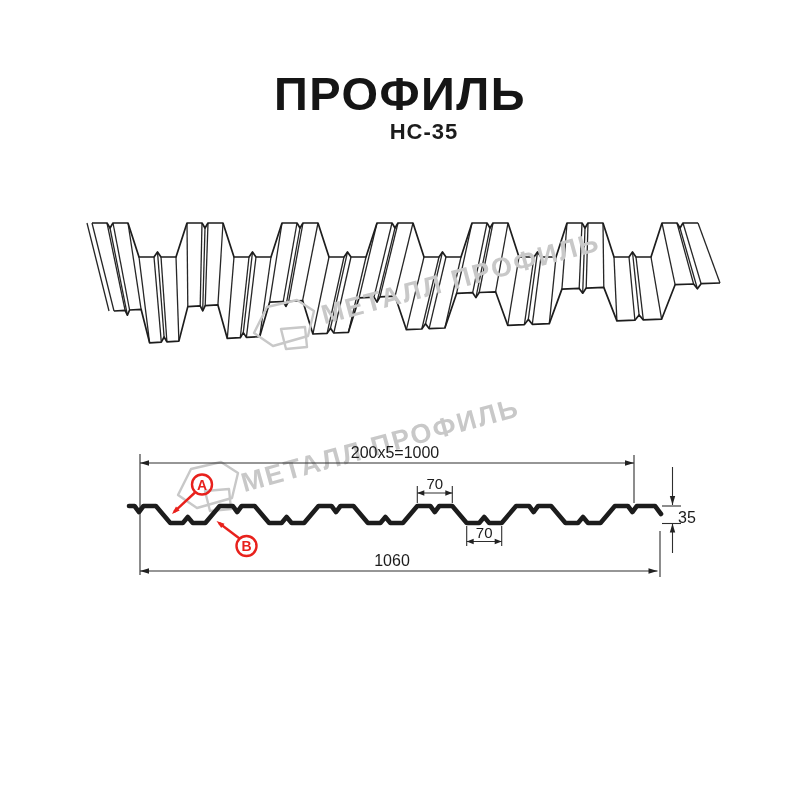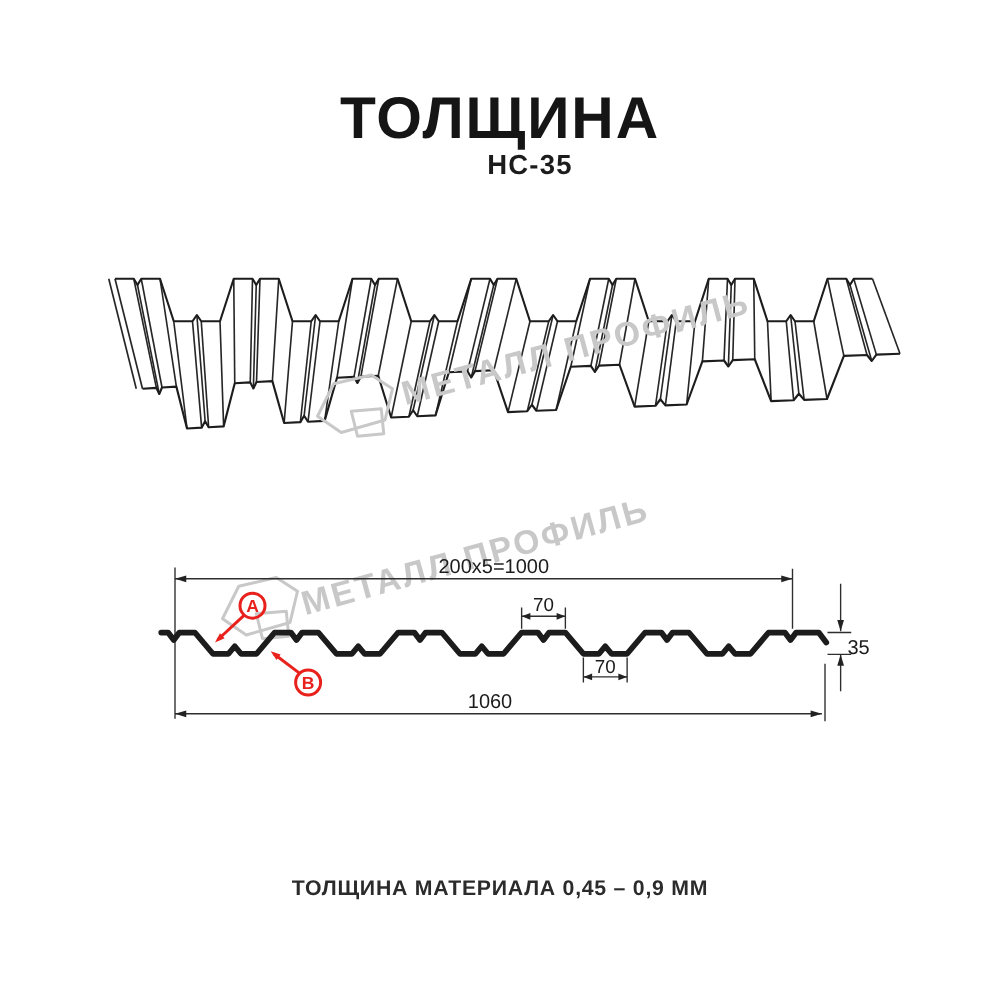--- a/index.html
+++ b/index.html
@@ -15,21 +15,21 @@
   .wm-text{position:absolute;font-size:27px;font-weight:bold;letter-spacing:2px;
            color:#c8c8c8;white-space:nowrap;transform-origin:left bottom;}
   .wm-upper{left:326px;top:300px;transform:rotate(-15deg);}
   .wm-lower{left:246px;top:468px;transform:rotate(-15.5deg);}
 </style>
 </head>
 <body>
 
 <div class="page">
 
-  <div class="title">ТОЛЩИНА</div>
+  <div class="title">ПРОФИЛЬ</div>
   <div class="subtitle">НС-35</div>
 
   <svg id="sheet3d" style="left:86px;top:213px;" width="650" height="155" viewBox="0 0 650 155">
       <g>
         <path d="M6.0,10.0 L21.0,10.0 L24.0,15.0 L27.0,10.0 L42.0,10.0 L53.0,44.0 L68.0,44.0 L71.5,39.0 L75.0,44.0 L90.0,44.0 L101.0,10.0 L116.0,10.0 L119.0,15.0 L122.0,10.0 L137.0,10.0 L148.0,44.0 L163.0,44.0 L166.5,39.0 L170.0,44.0 L185.0,44.0 L196.0,10.0 L211.0,10.0 L214.0,15.0 L217.0,10.0 L232.0,10.0 L243.0,44.0 L258.0,44.0 L261.5,39.0 L265.0,44.0 L280.0,44.0 L291.0,10.0 L306.0,10.0 L309.0,15.0 L312.0,10.0 L327.0,10.0 L338.0,44.0 L353.0,44.0 L356.5,39.0 L360.0,44.0 L375.0,44.0 L386.0,10.0 L401.0,10.0 L404.0,15.0 L407.0,10.0 L422.0,10.0 L433.0,44.0 L448.0,44.0 L451.5,39.0 L455.0,44.0 L470.0,44.0 L481.0,10.0 L496.0,10.0 L499.0,15.0 L502.0,10.0 L517.0,10.0 L528.0,44.0 L543.0,44.0 L546.5,39.0 L550.0,44.0 L565.0,44.0 L576.0,10.0 L591.0,10.0 L594.0,15.0 L597.0,10.0 L612.0,10.0 L634.0,70.0 L634.0,70.0 L615.1,70.7 L611.4,75.8 L607.6,71.0 L589.1,71.7 L575.6,106.2 L557.3,106.9 L553.1,102.0 L548.9,107.2 L530.9,107.9 L517.8,74.4 L500.2,75.1 L496.7,80.2 L493.2,75.4 L475.9,76.1 L463.3,110.6 L446.3,111.3 L442.3,106.4 L438.4,111.6 L421.7,112.3 L409.6,78.8 L393.2,79.5 L389.9,84.6 L386.7,79.7 L370.6,80.4 L358.9,115.0 L343.1,115.6 L339.5,110.8 L335.8,116.0 L320.4,116.7 L309.1,83.2 L294.0,83.9 L291.0,89.0 L288.0,84.1 L273.1,84.8 L262.4,119.3 L247.8,120.0 L244.5,115.2 L241.1,120.4 L226.9,121.0 L216.6,87.6 L202.7,88.3 L199.9,93.4 L197.2,88.5 L183.6,89.2 L173.7,123.7 L160.4,124.4 L157.3,119.6 L154.3,124.7 L141.3,125.4 L131.9,91.9 L119.2,92.6 L116.7,97.8 L114.2,92.9 L101.8,93.6 L92.9,128.1 L80.9,128.8 L78.1,124.0 L75.3,129.1 L63.6,129.8 L55.1,96.3 L43.6,97.0 L41.4,102.2 L39.1,97.3 L28.0,98.0 Z" fill="#ffffff" stroke="none"></path>
         <g stroke="#262626" stroke-width="1.3" fill="none">
           <line x1="6.0" y1="10.0" x2="28.0" y2="98.0"></line>
           <line x1="21.0" y1="10.0" x2="39.1" y2="97.3"></line>
           <line x1="24.0" y1="15.0" x2="41.4" y2="102.2"></line>
           <line x1="27.0" y1="10.0" x2="43.6" y2="97.0"></line>
@@ -162,14 +162,13 @@
       <path d="M172,514 l-8,-2.7 l0,5.4 Z" transform="rotate(137,172,514)" fill="#e8211c"></path>
       <text x="202" y="489.5" text-anchor="middle" font-size="14" fill="#e8211c" font-weight="bold" font-family="Liberation Sans, sans-serif">А</text>
       <g stroke="#e8211c" fill="none" stroke-width="2.4">
         <circle cx="246.5" cy="546" r="10"></circle>
         <line x1="239.5" y1="538.5" x2="219" y2="523"></line>
       </g>
       <path d="M216.5,521 l-8,-2.7 l0,5.4 Z" transform="rotate(-143,216.5,521)" fill="#e8211c"></path>
       <text x="246.5" y="551" text-anchor="middle" font-size="14" fill="#e8211c" font-weight="bold" font-family="Liberation Sans, sans-serif">В</text>
     </svg>
 
-  <div class="note">ТОЛЩИНА МАТЕРИАЛА 0,45 – 0,9 ММ</div>
 </div>
 
 </body></html>

